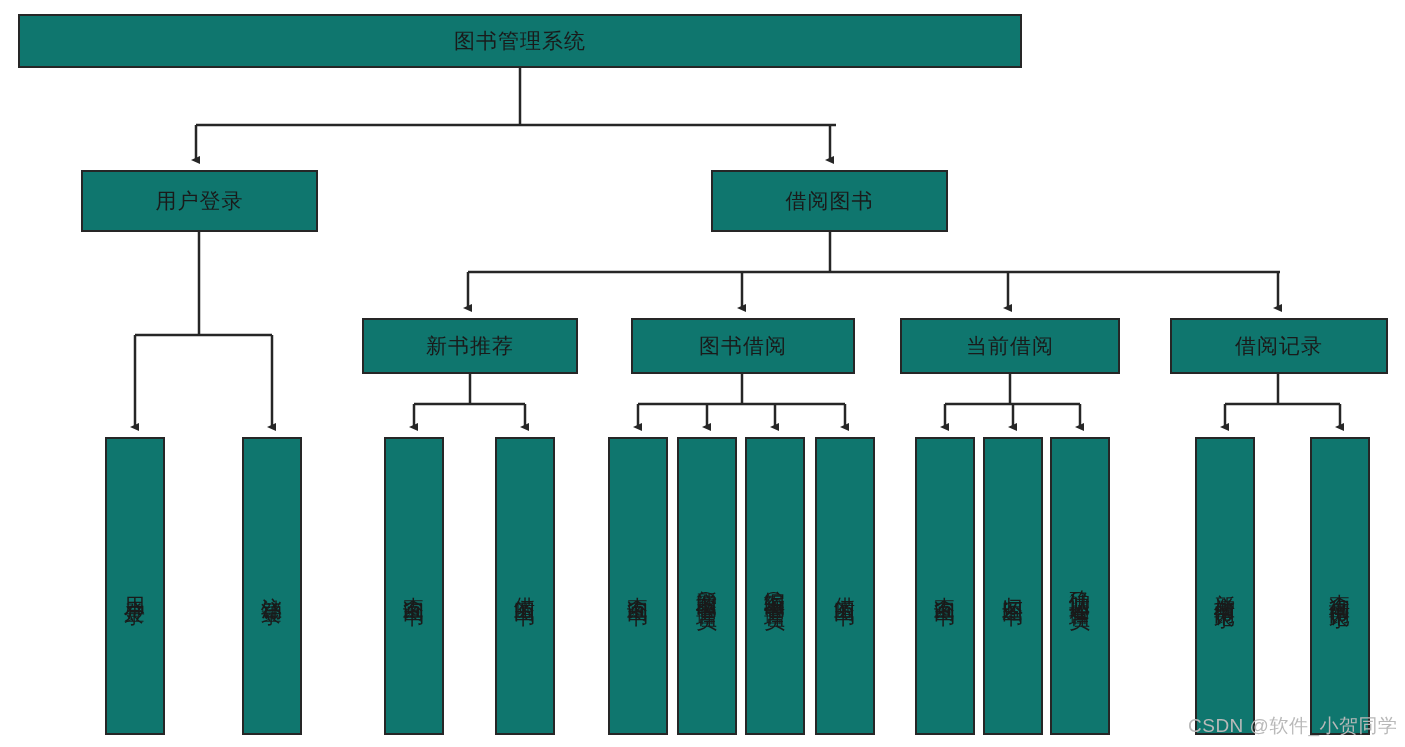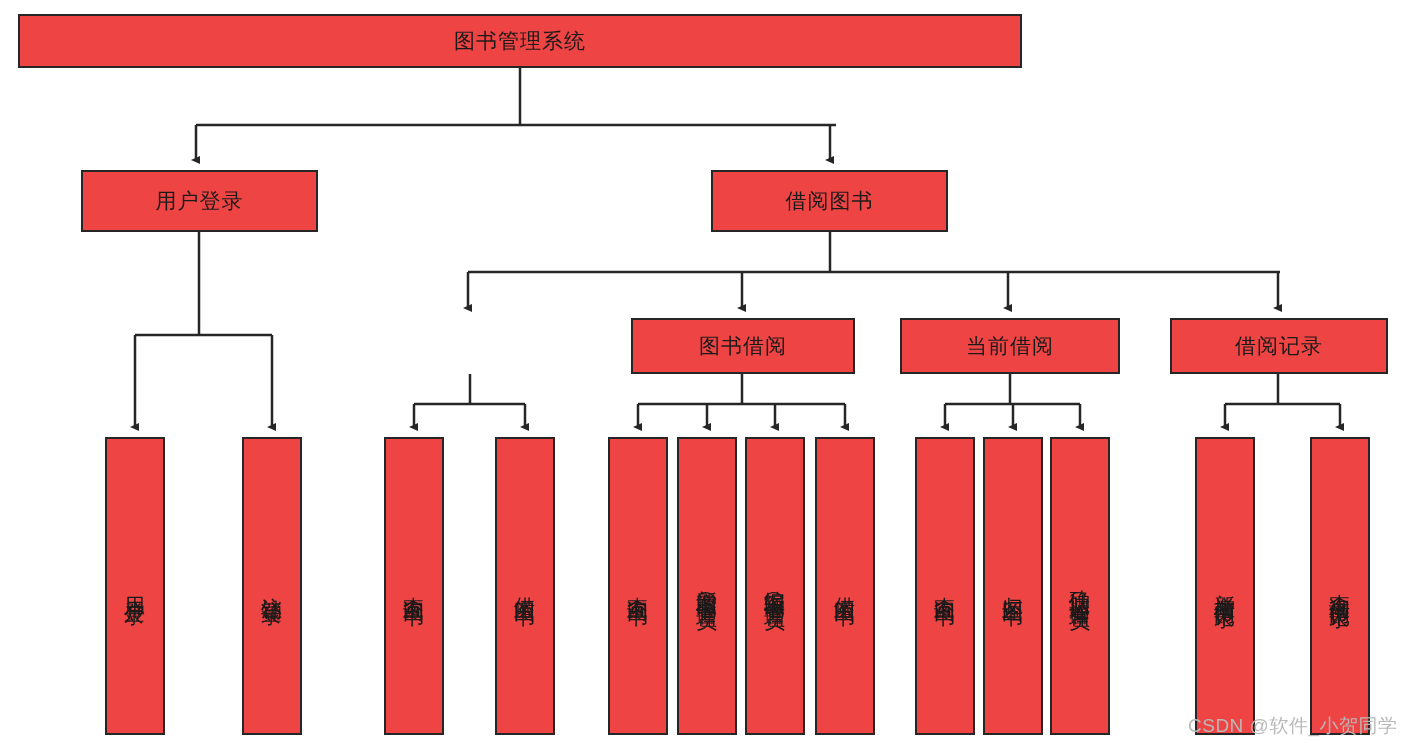--- a/index.html
+++ b/index.html
@@ -19,21 +19,21 @@
     position: absolute;
     left: 0;
     top: 0;
     width: 1405px;
     height: 747px;
   }
   .node {
     position: absolute;
     box-sizing: border-box;
     border: 2.5px solid #262626;
-    background: #ef4444;
+    background: #0f766e;
     display: flex;
     align-items: center;
     justify-content: center;
     color: #1a1a1a;
   }
   .node.horiz .label {
     font-size: 21px;
     line-height: 1.15;
     letter-spacing: 1px;
     white-space: nowrap;
@@ -121,20 +121,23 @@
     <span class="label">图书管理系统</span>
   </div>
 
   <div class="node horiz" style="left:81px; top:170px; width:237px; height:62px;">
     <span class="label">用户登录</span>
   </div>
   <div class="node horiz" style="left:711px; top:170px; width:237px; height:62px;">
     <span class="label">借阅图书</span>
   </div>
 
+  <div class="node horiz" style="left:362px; top:318px; width:216px; height:56px;">
+    <span class="label">新书推荐</span>
+  </div>
   <div class="node horiz" style="left:900px; top:318px; width:220px; height:56px;">
     <span class="label">当前借阅</span>
   </div>
   <div class="node horiz" style="left:631px; top:318px; width:224px; height:56px;">
     <span class="label">图书借阅</span>
   </div>
   <div class="node horiz" style="left:1170px; top:318px; width:218px; height:56px;">
     <span class="label">借阅记录</span>
   </div>
 

